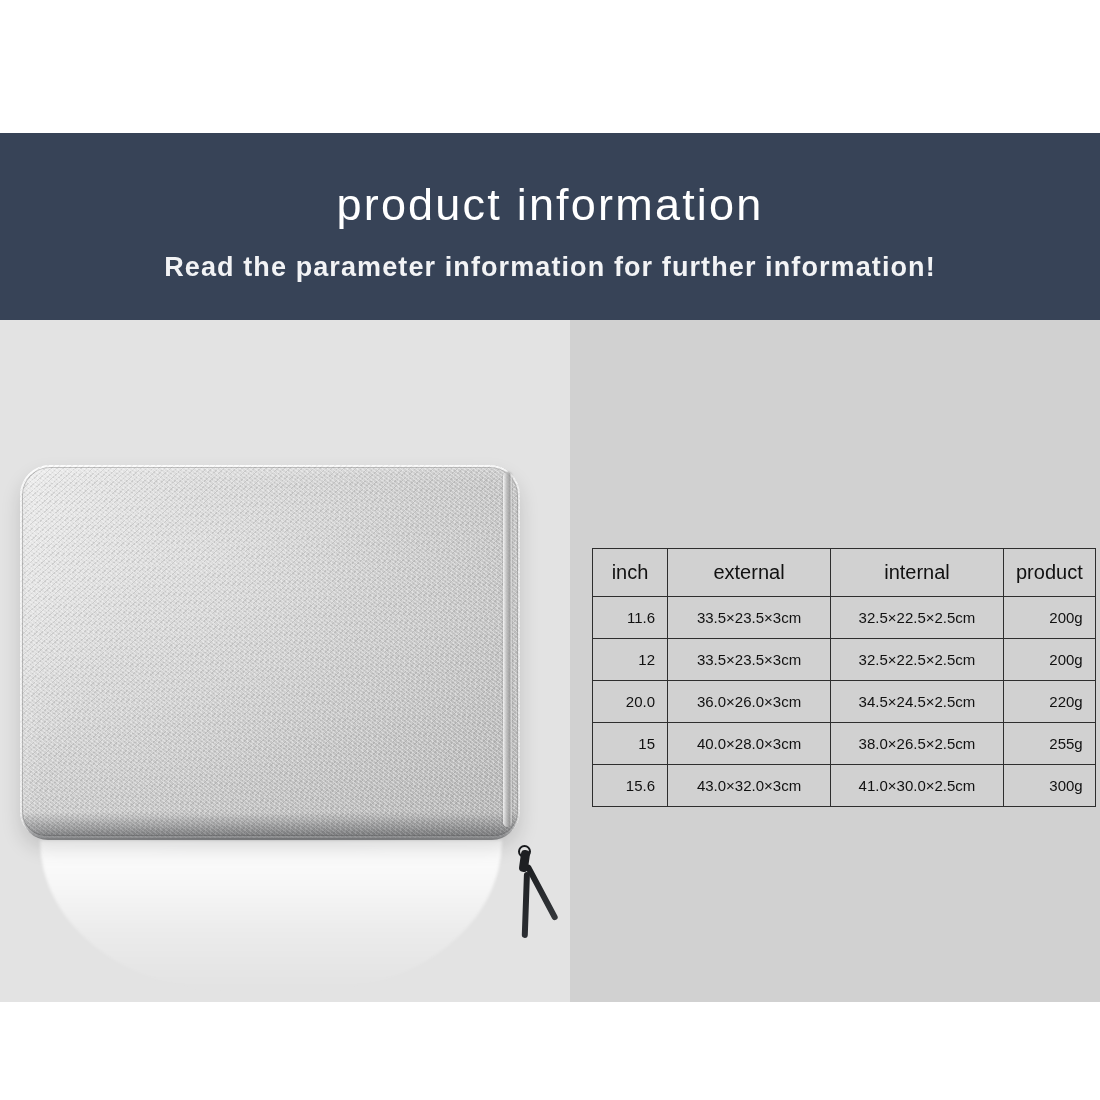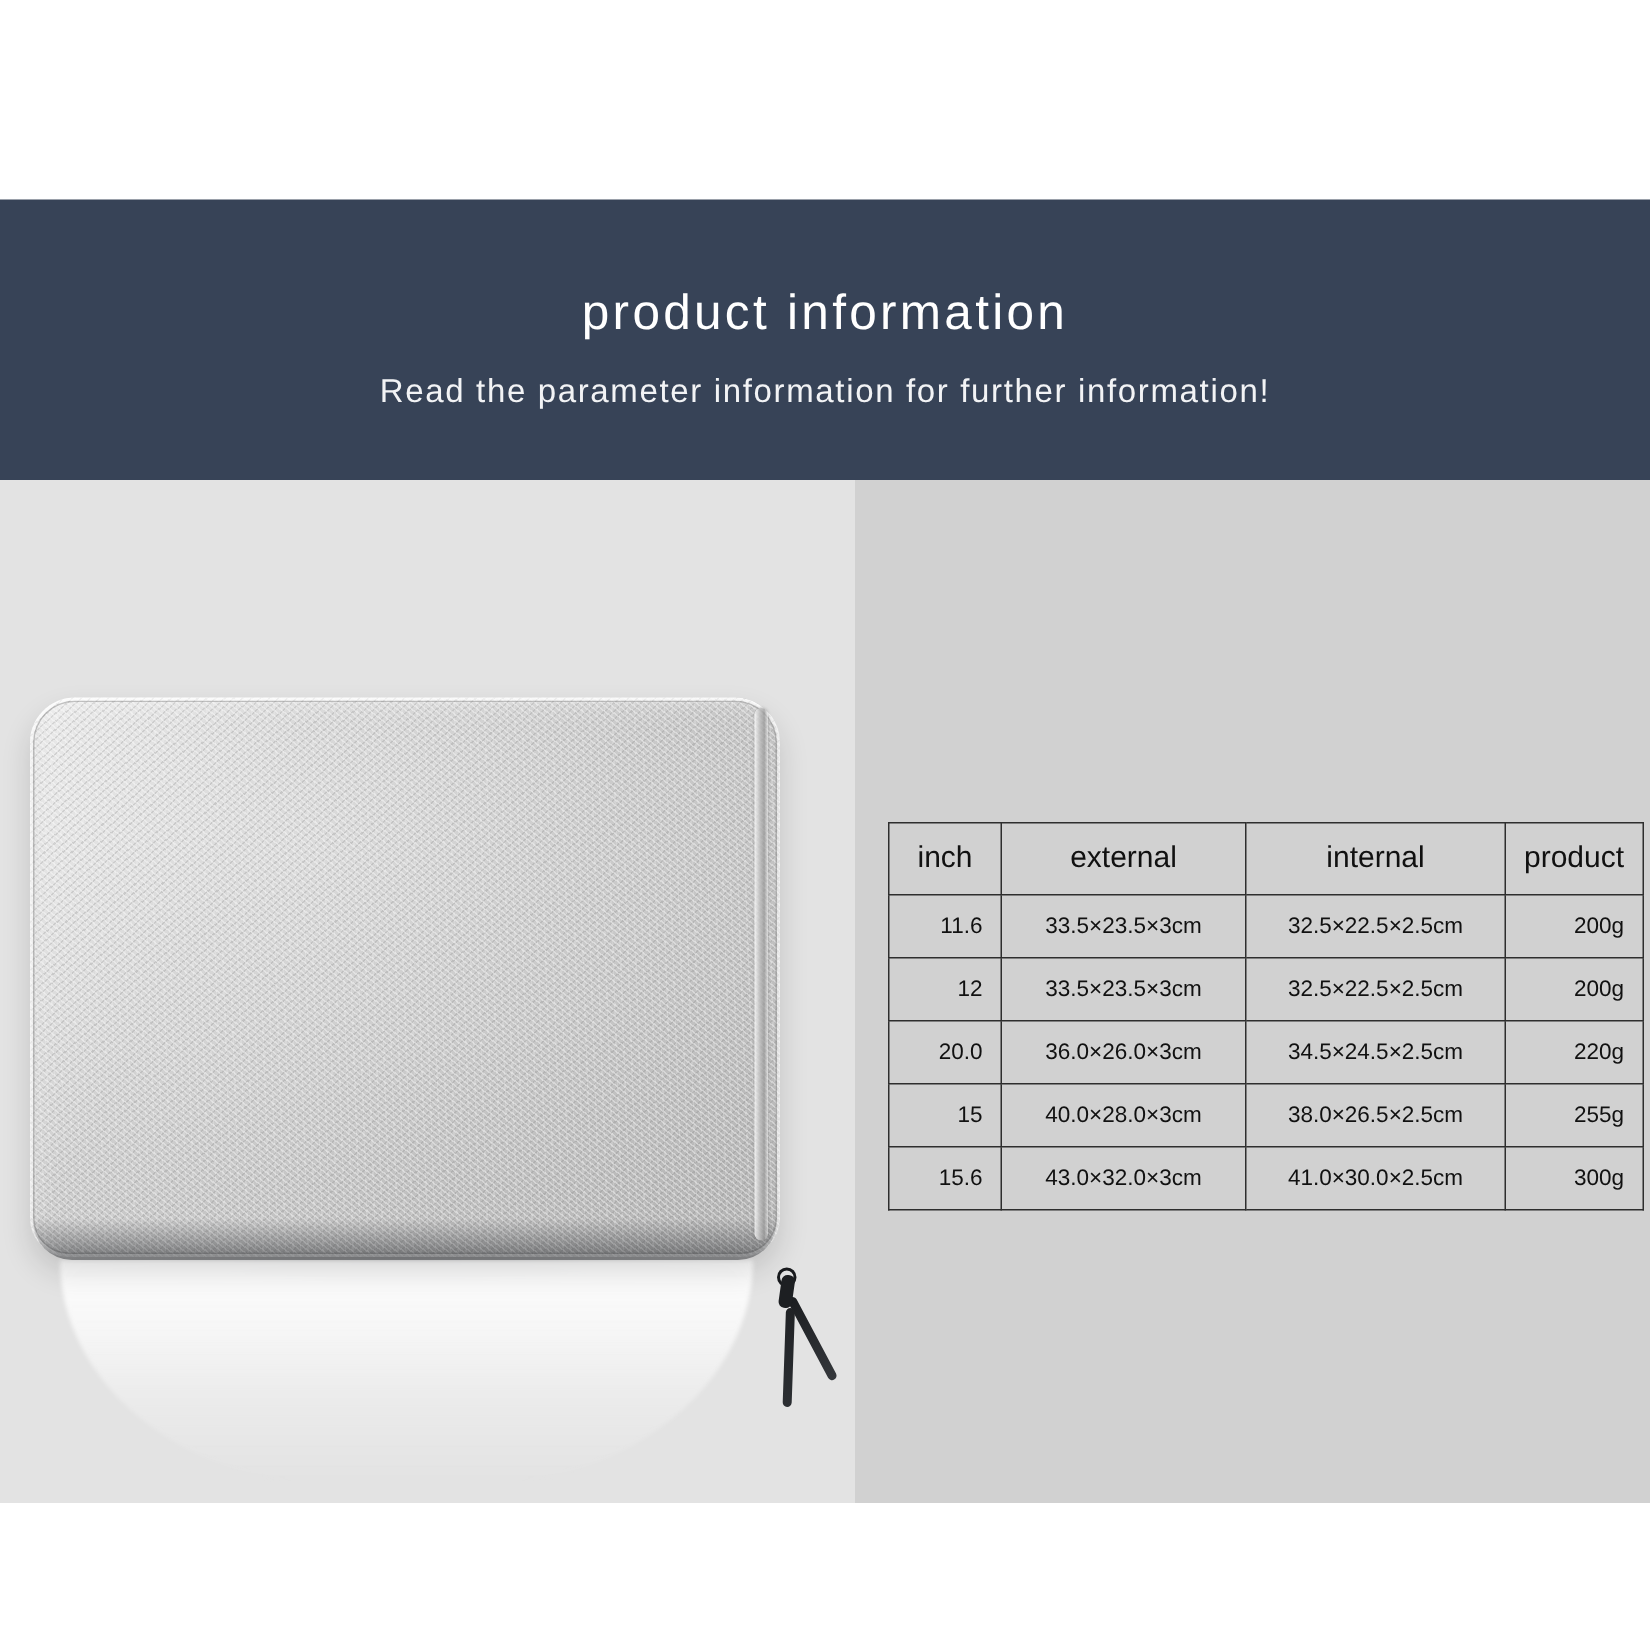--- a/index.html
+++ b/index.html
@@ -16,30 +16,30 @@
   
   .banner {
     position:absolute; left:0; top:133px;
     width:1100px; height:187px;
     background:#374357;
     display:flex; flex-direction:column;
     align-items:center; justify-content:center;
   }
   .banner-title {
     color:#ffffff;
-    font-size:33px;
+    font-size:45px;
     font-weight:400;
     letter-spacing:2.2px;
     line-height:1.1;
     margin-top:10px;
   }
   .banner-subtitle {
     color:#f2f3f5;
-    font-size:22px;
-    font-weight:400;
+    font-size:27px;
+    font-weight:700;
     letter-spacing:1.1px;
     line-height:1.1;
     margin-top:23px;
   }
 
   
   .content {
     position:absolute; left:0; top:320px;
     width:1100px; height:682px;
   }

